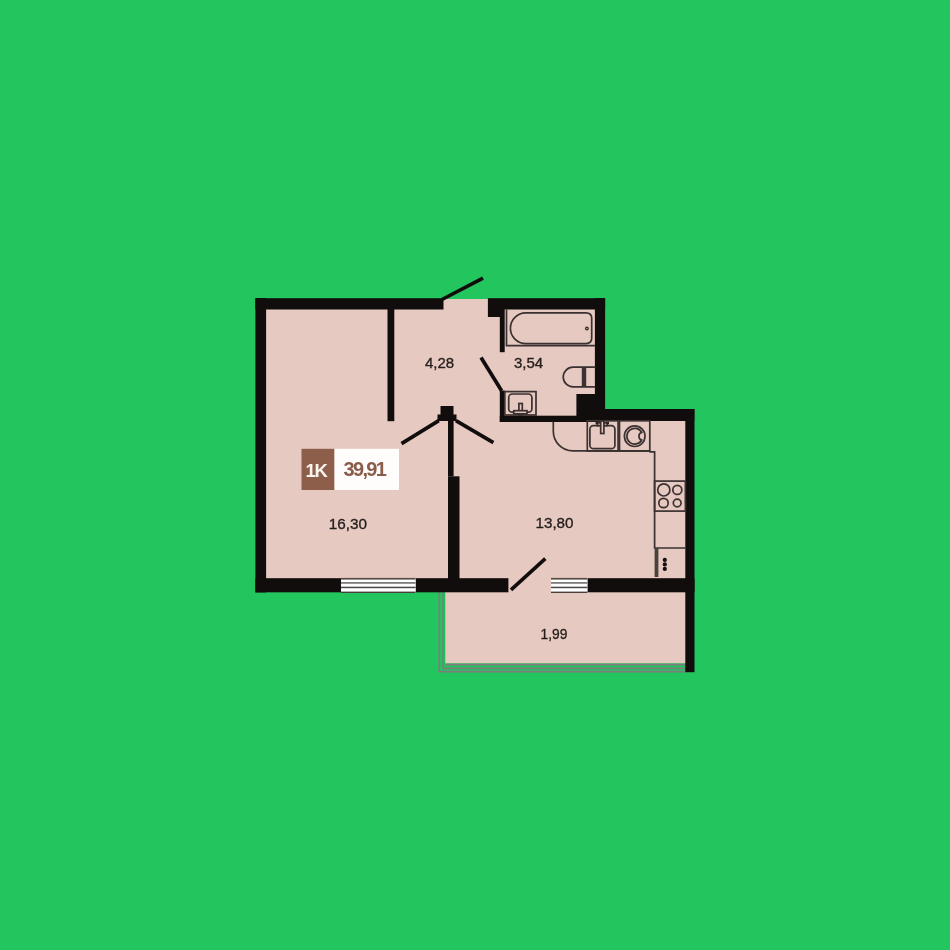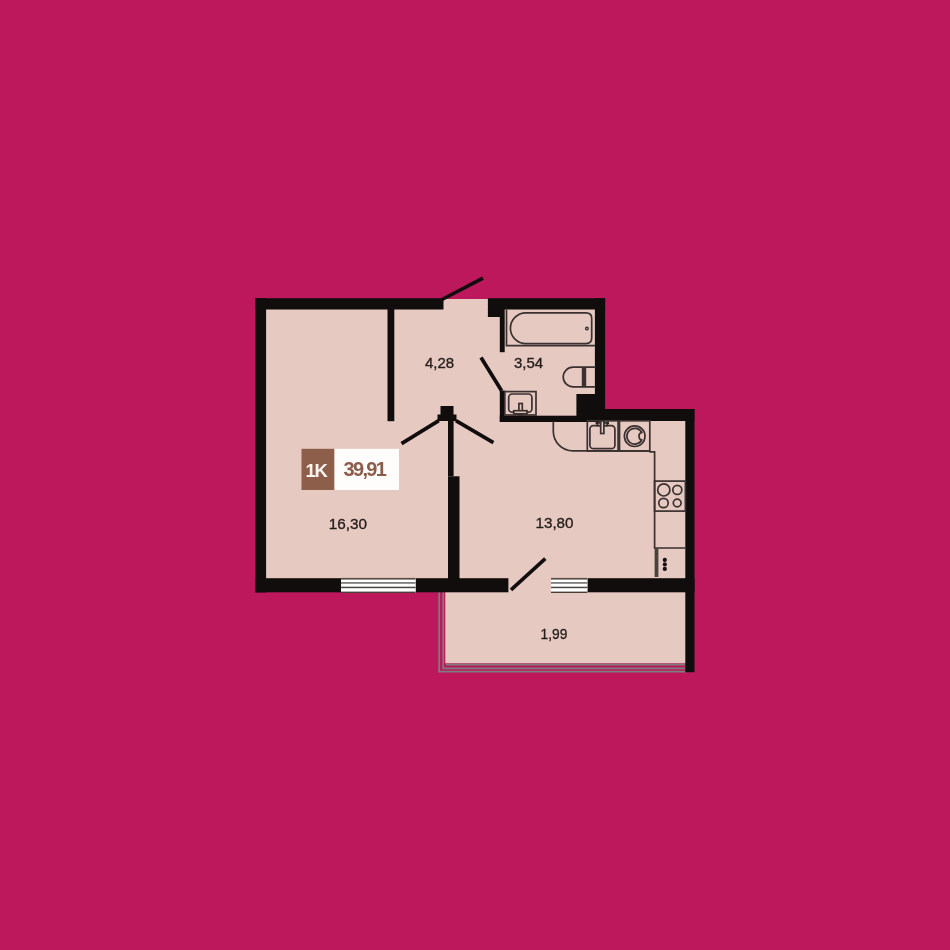--- a/index.html
+++ b/index.html
@@ -1,16 +1,16 @@
 <!DOCTYPE html>
 <html><head>
 <meta charset="utf-8">
 <style>
   html,body{margin:0;padding:0;background:#ffffff;}
-  .page{width:950px;height:950px;position:relative;background:#be185d;overflow:hidden;}
+  .page{width:950px;height:950px;position:relative;background:#22c55e;overflow:hidden;}
   svg{position:absolute;left:0;top:0;}
   text{font-family:"Liberation Sans", sans-serif;}
 </style>
 </head>
 <body>
 <div class="page">
 <svg width="950" height="950" viewBox="0 0 950 950">
 
   <rect x="261" y="299" width="340" height="293" fill="#e6c9c1"></rect>
 

